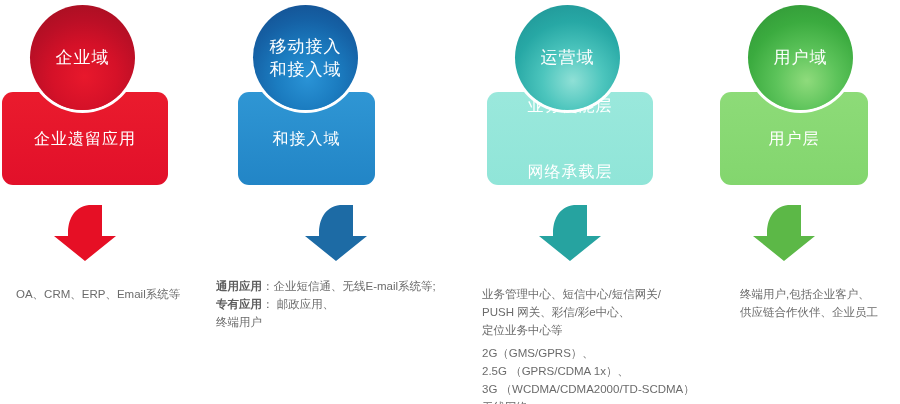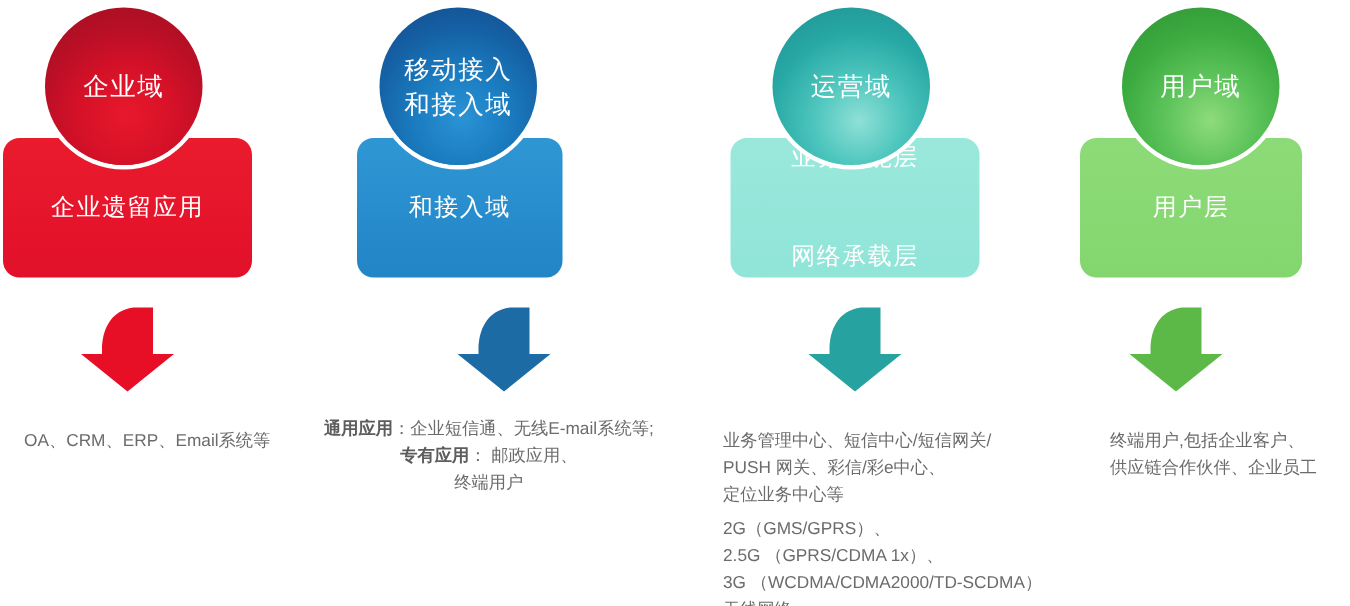--- a/index.html
+++ b/index.html
@@ -142,21 +142,21 @@
     background: linear-gradient(180deg, #8ddb78 0%, #83d66e 100%);
   }
   #col-user .domain-circle {
     left: 68px;
     background: radial-gradient(circle at 56% 72%, #8fdb7c 0%, #5cc35a 32%, #3bab3f 62%, #2f9235 100%);
   }
   #col-user .arrow { left: 70px; }
 
   
   #caption-enterprise { left: 16px; top: 285px; }
-  #caption-mobile     { left: 216px; top: 277px; text-align: center; }
+  #caption-mobile     { left: 216px; top: 277px; }
   #caption-operation  { left: 482px; top: 285px; }
   #caption-operation-2{ left: 482px; top: 344px; }
   #caption-user       { left: 740px; top: 285px; }
 </style>
 </head>
 <body>
 
 <div class="diagram">
 
   <div class="column" id="col-enterprise">

